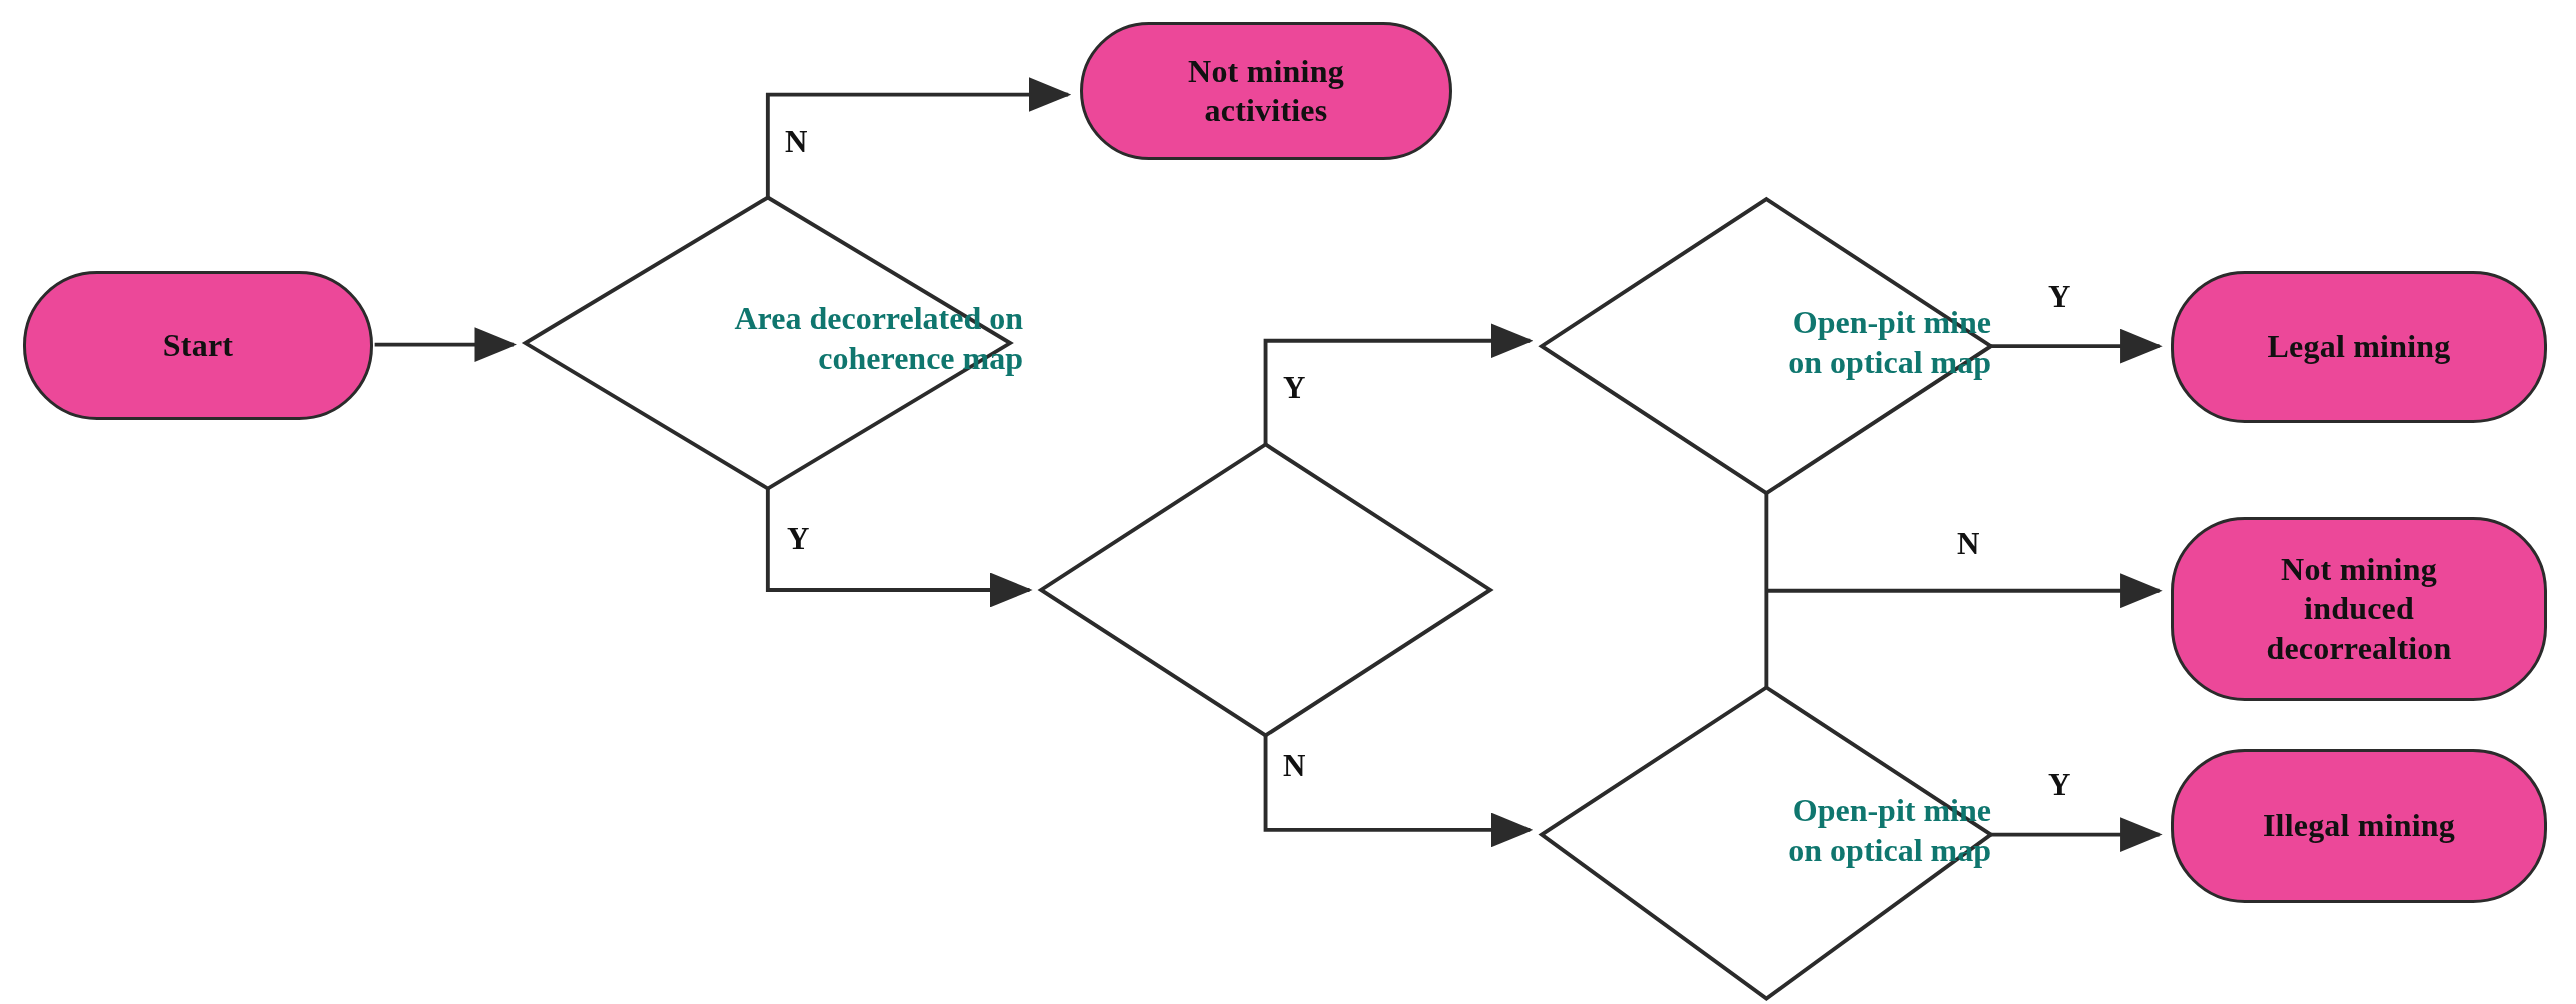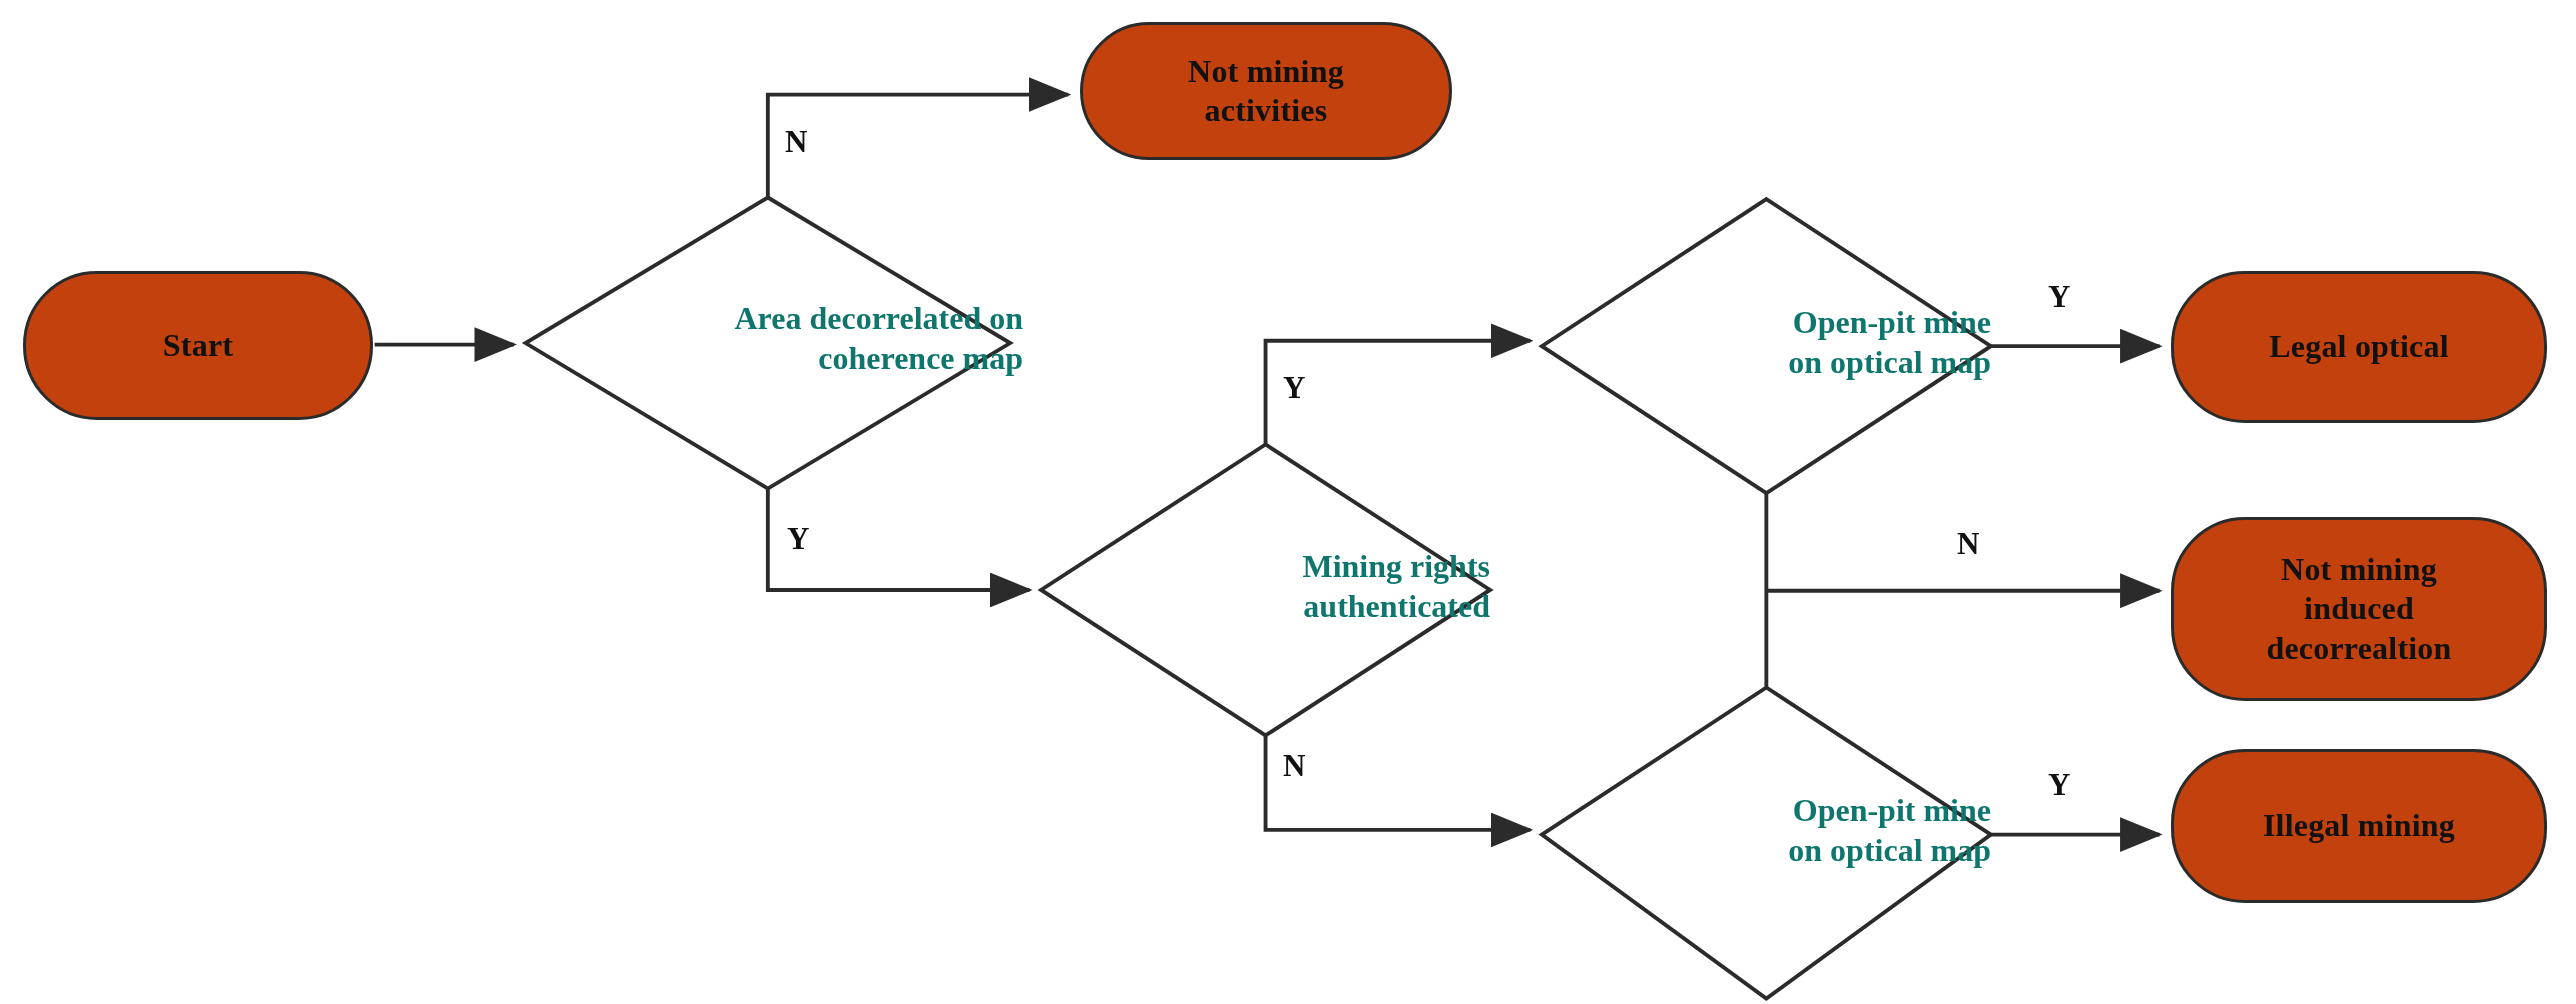--- a/index.html
+++ b/index.html
@@ -29,21 +29,21 @@
     justify-content: center;
     text-align: center;
     color: #111111;
     font-weight: bold;
     line-height: 1.22;
     z-index: 3;
   }
   .terminal {
     border: 3.1px solid #2b2b2b;
     border-radius: 74px;
-    background: #c2410c;
+    background: #ec4899;
     font-size: 32px;
     letter-spacing: 0.2px;
   }
   .decision-label {
     position: absolute;
     z-index: 4;
     color: #0f766e;
     font-weight: bold;
     font-size: 32px;
     line-height: 1.26;
@@ -102,38 +102,36 @@
   <div class="node terminal" style="left:23px; top:271px; width:350px; height:149px;font-family:Liberation Serif, serif;">
     <span>Start</span>
   </div>
 
   <div class="node terminal" style="left:1080px; top:21.7px; width:372px; height:138px; white-space:pre-line;">
     <span style="white-space:pre-line;">Not mining
 activities</span>
   </div>
 
   <div class="node terminal" style="left:2171px; top:271px; width:376px; height:152px;">
-    <span>Legal optical</span>
+    <span>Legal mining</span>
   </div>
 
   <div class="node terminal" style="left:2171px; top:517px; width:376px; height:184px;">
     <span style="white-space:pre-line;">Not mining
 induced
 decorrealtion</span>
   </div>
 
   <div class="node terminal" style="left:2171px; top:749px; width:376px; height:154px;">
     <span>Illegal mining</span>
   </div>
 
   <div class="decision-label" style="left:512px; top:298px; width:511px;">Area decorrelated on
 coherence map</div>
 
-  <div class="decision-label" style="left:1041px; top:546px; width:449px;">Mining rights
-authenticated</div>
 
   <div class="decision-label" style="left:1542px; top:302px; width:449px;">Open-pit mine
 on optical map</div>
 
   <div class="decision-label" style="left:1542px; top:790px; width:449px;">Open-pit mine
 on optical map</div>
 
   <div class="edge-label" style="left:785px; top:126px;">N</div>
 
   <div class="edge-label" style="left:787px; top:523px;">Y</div>

